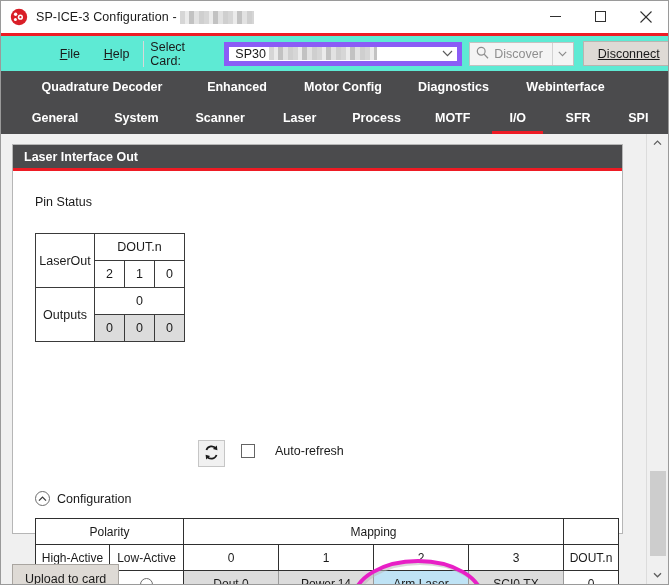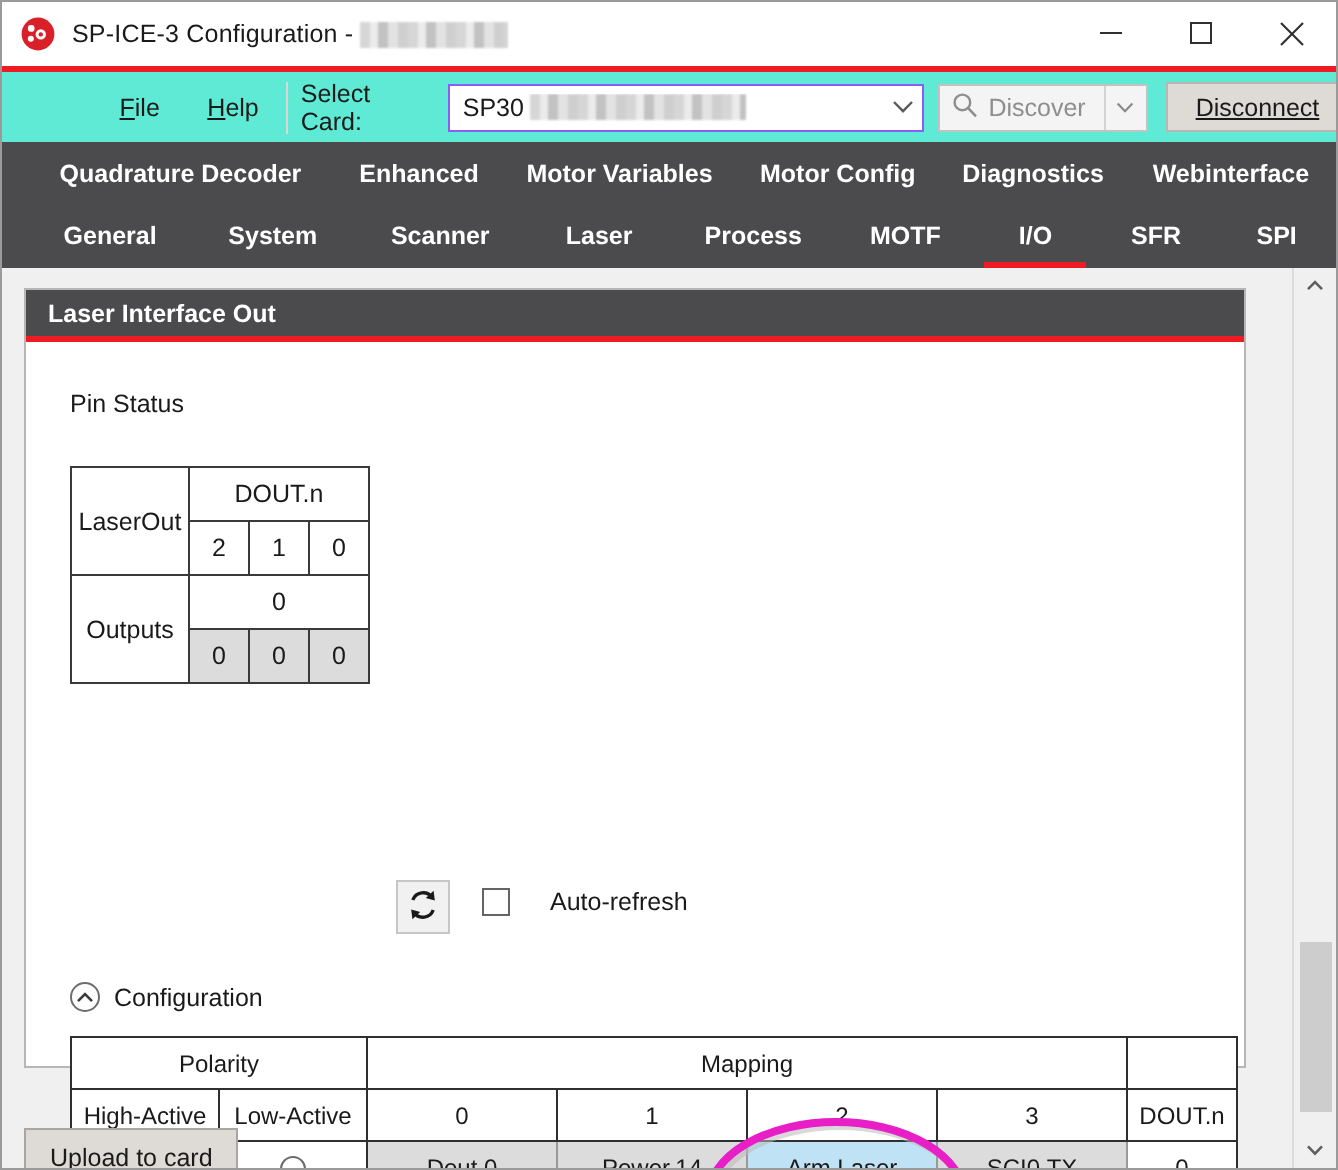--- a/index.html
+++ b/index.html
@@ -103,21 +103,21 @@
     background: #d8d8d8;
     margin: 0 6px 0 7px;
   }
   .tb-label {
     font-size: 12.5px;
     color: #1a1a1a;
     margin-right: 7px;
   }
   .combo {
     width: 244px; height: 24px;
-    border: 1px solid #8b5cf6;
+    border: 5px solid #8b5cf6;
     background: #ffffff;
     display: flex;
     align-items: center;
     box-sizing: border-box;
   }
   .combo .cval {
     font-size: 12.5px;
     color: #1a1a1a;
     padding-left: 6px;
     display: flex;
@@ -476,23 +476,20 @@
     </div>
   </div>
 
   <div class="tabstrip row1">
     <div style="width:14px"></div>
     <div class="tab" style="width:174px">
         <span>Quadrature Decoder</span>
       </div>
     <div class="tab" style="width:96px">
         <span>Enhanced</span>
-      </div>
-    <div class="tab" style="width:131px">
-        <span>Motor Variables</span>
       </div>
     <div class="tab" style="width:116px">
         <span>Motor Config</span>
       </div>
     <div class="tab" style="width:105px">
         <span>Diagnostics</span>
       </div>
     <div class="tab" style="width:119px">
         <span>Webinterface</span>
       </div>

